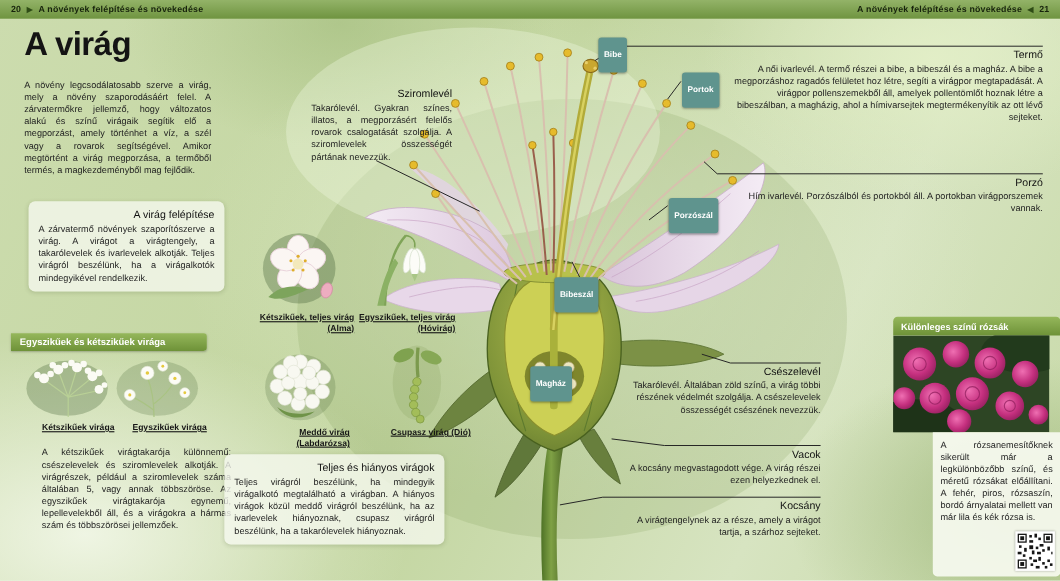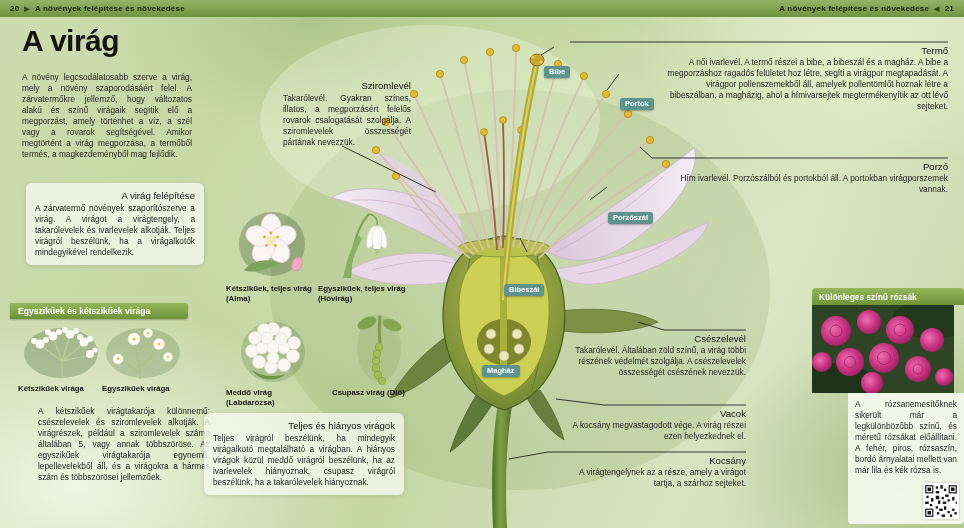--- a/index.html
+++ b/index.html
@@ -40,27 +40,27 @@
   #structure-panel{left:26px; top:183px; width:160px;}
   #complete-panel{left:204px; top:413px; width:182px;}
 
   .sechead{
     background:linear-gradient(180deg,#95b75b,#6e9238); color:#fff; font-weight:bold;
     font-size:8.6px; padding:3px 8px; border-radius:0 3px 3px 0;
     box-shadow:0 1px 2px rgba(0,0,0,.25);
   }
   #monodicot-header{left:10px; top:303px; width:178px; box-sizing:border-box;}
 
-  .caption{font-size:7.8px; font-weight:bold; text-align:left; line-height:1.25; color:#161616;}
+  .caption{font-size:7.8px; font-weight:bold; text-align:right; line-height:1.25; color:#161616;text-decoration:underline;}
 
   
   .tag{
     background:#5f948e; color:#fff; font-size:7.5px; font-weight:bold;
-    padding:2px 5px; border-radius:3px; line-height:1;
-    box-shadow:0 1px 2px rgba(0,0,0,.3); white-space:nowrap;margin-top:32px;
+    padding:12px 5px; border-radius:3px; line-height:1;
+    box-shadow:0 1px 2px rgba(0,0,0,.3); white-space:nowrap;
   }
 
   
   .rblock{text-align:right;}
   .rblock .h-sm{margin:0 0 1px 0;}
   .rblock .body-sm{text-align:right;}
 
   
   #roses-panel{left:812px; top:288px; width:152px;}
   #roses-head{

